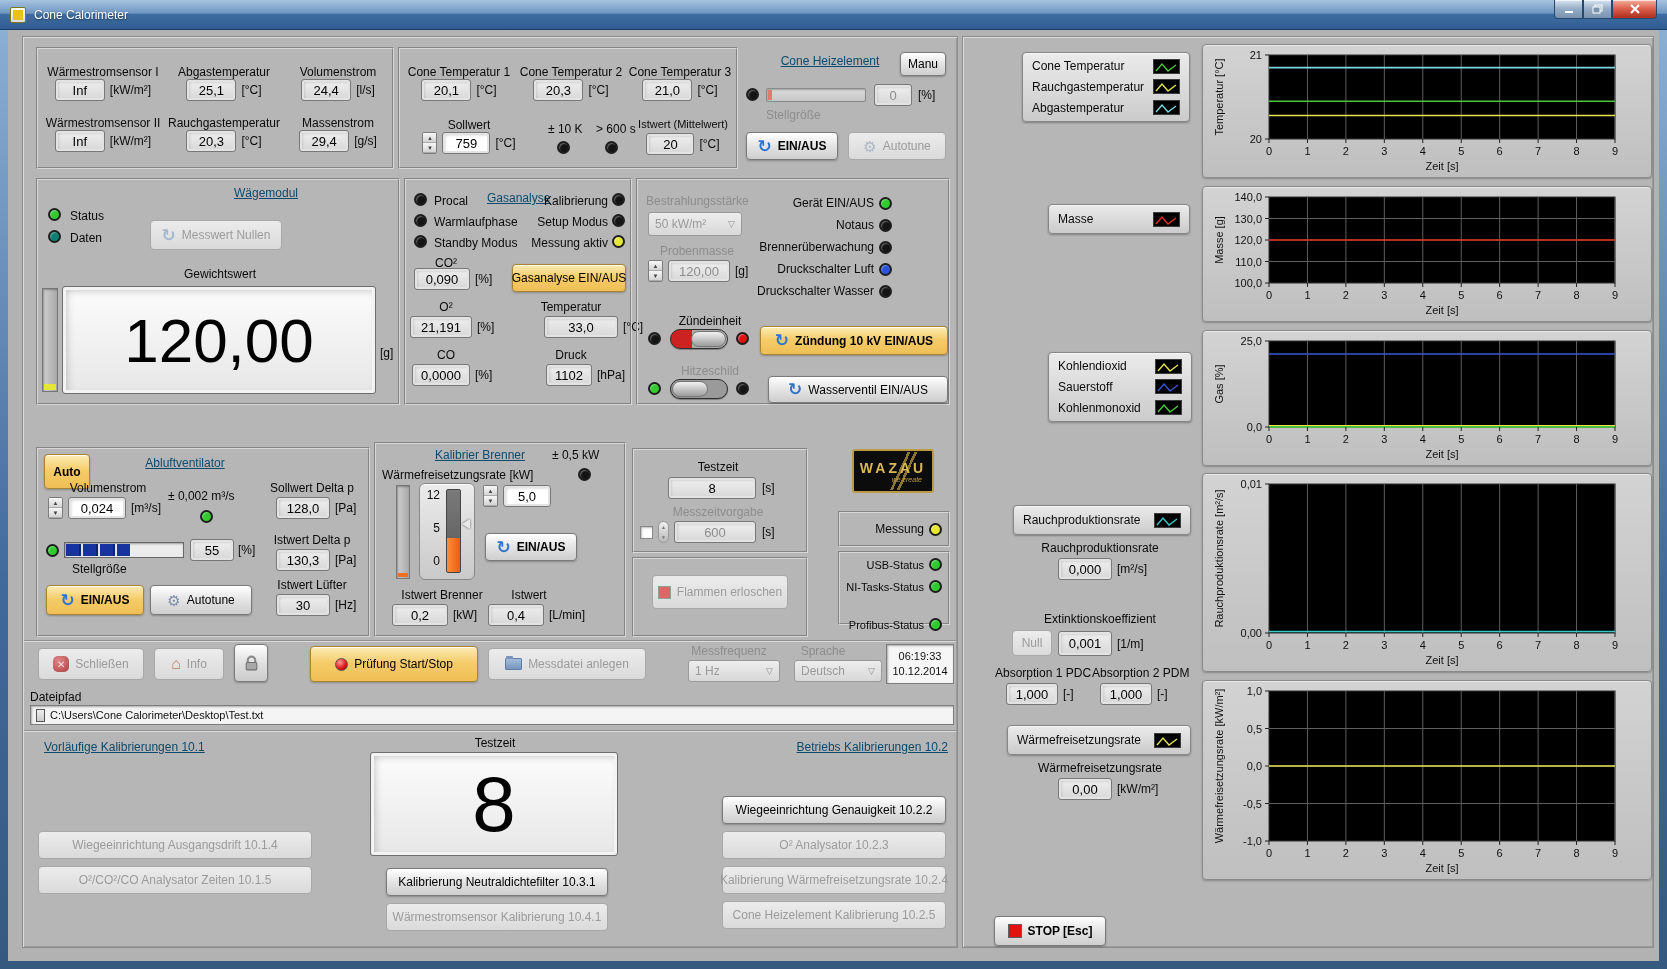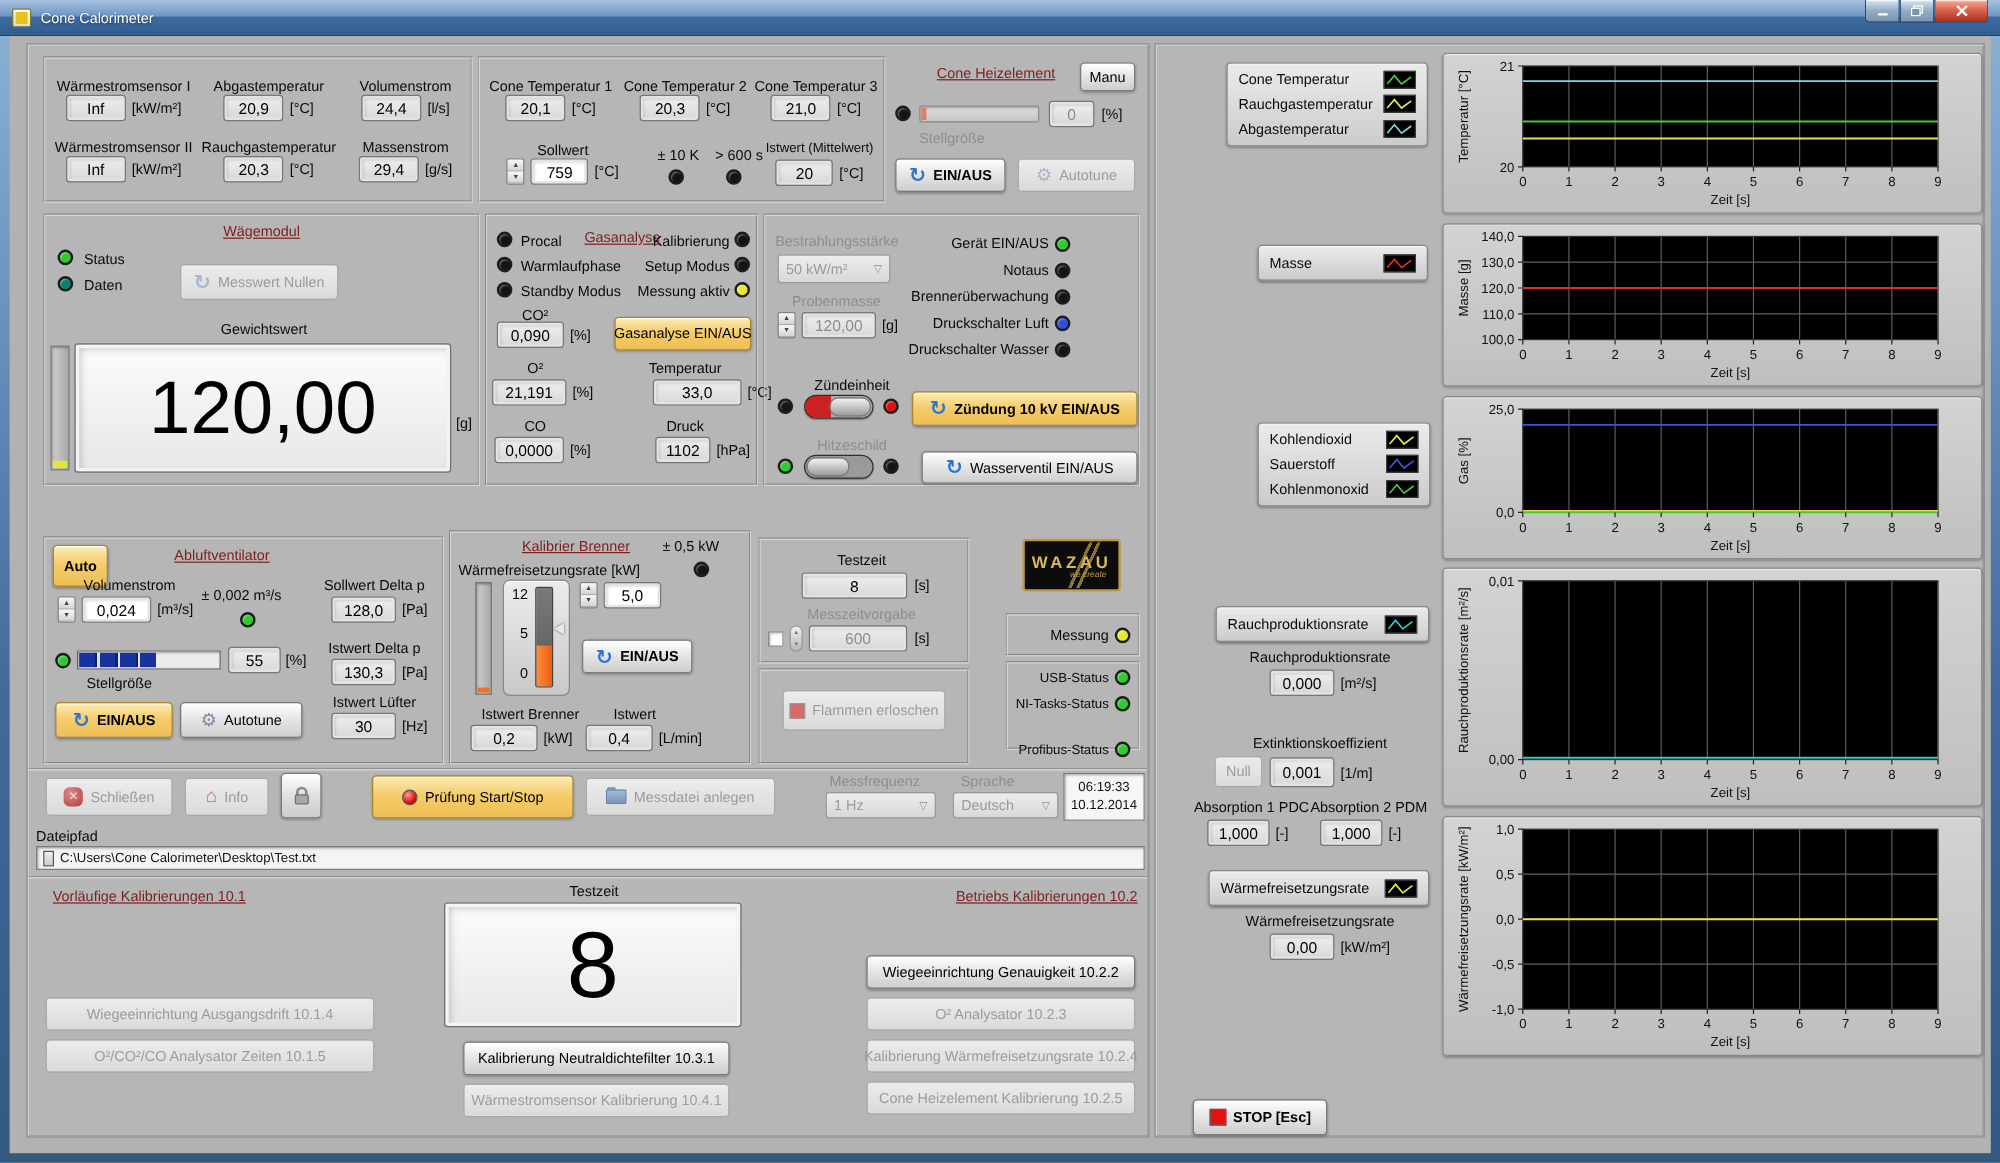--- a/index.html
+++ b/index.html
@@ -15,21 +15,21 @@
 .wb.close{width:45px;background:linear-gradient(#f4b0a0,#dd6450 45%,#b23222 95%);border-radius:0 0 4px 0;}
 #client{position:absolute;left:8px;top:30px;width:1651px;height:931px;background:#b2b2b2;}
 .region{position:absolute;background:#b6b6b6;border:1px solid #8d8d8d;box-shadow:inset 1px 1px 0 #dadada,inset -1px -1px 0 #9b9b9b;}
 .p{position:absolute;border:2px groove #d8d8d8;}
 .f{position:absolute;}
 .lbl{font-size:12px;color:#0a0a0a;white-space:nowrap;}
 .c{text-align:center;}
 .r{text-align:right;}
 .gray{color:#8d8d8d !important;}
 .u{font-size:12px;color:#0a0a0a;white-space:nowrap;}
-.title{font-size:12px;text-decoration:underline;color:#7f1d1d;white-space:nowrap;}
+.title{font-size:12px;text-decoration:underline;color:#0c4a6e;white-space:nowrap;}
 .row{display:flex;align-items:center;gap:5px;}
 .jc{justify-content:center;}
 .je{justify-content:flex-end;}
 .disp{display:flex;align-items:center;justify-content:center;background:linear-gradient(#f0f0f0,#d7d7d7);border:1px solid #787878;border-radius:3px;box-shadow:inset 0 0 0 2px #e3e3e3,inset 2px 2px 3px rgba(0,0,0,.22);font-size:13px;color:#000;height:22px;}
 .led{width:13px;height:13px;border-radius:50%;border:2px solid #1d1d1d;background:#141414;box-shadow:inset 1px 1px 1px rgba(255,255,255,.35);flex:none;}
 .btn{display:flex;align-items:center;justify-content:center;gap:6px;background:linear-gradient(#ffffff,#e4e4e4 50%,#cecece);border:1px solid #7a7a7a;border-radius:4px;font-size:12px;color:#000;box-shadow:inset 0 1px 0 rgba(255,255,255,.8),0 1px 2px rgba(0,0,0,.25);white-space:nowrap;}
 .btn.b{font-weight:bold;}
 .btn.dis{color:#9b9b9b;background:linear-gradient(#ececec,#dadada);border-color:#a8a8a8;box-shadow:none;}
 .btn.org{background:linear-gradient(#fcecb4,#f5cb69 48%,#efbf55);border-color:#a8852e;}
 .sync{color:#2f74d0;font-weight:bold;font-size:17px;line-height:1;}
@@ -110,21 +110,21 @@
   <div class="f" style="left:36px;top:35px;width:118px">
     <div class="lbl c">Wärmestromsensor I</div>
     <div class="row jc">
           <div class="disp" style="width:50px">Inf</div>
           <span class="u">[kW/m²]</span>
         </div>
   </div>
   <div class="f" style="left:160px;top:35px;width:112px">
     <div class="lbl c">Abgastemperatur</div>
     <div class="row jc">
-          <div class="disp" style="width:50px">20,9</div>
+          <div class="disp" style="width:50px">25,1</div>
           <span class="u">[°C]</span>
         </div>
   </div>
   <div class="f" style="left:278px;top:35px;width:104px">
     <div class="lbl c">Volumenstrom</div>
     <div class="row jc">
           <div class="disp" style="width:50px">24,4</div>
           <span class="u">[l/s]</span>
         </div>
   </div>
@@ -207,21 +207,21 @@
   <div class="btn b f" style="left:738px;top:102px;width:92px;height:28px">
         <span class="sync">↻</span>
         <span>EIN/AUS</span>
       </div>
   <div class="btn dis f" style="left:840px;top:102px;width:98px;height:28px">
         <span class="gear">⚙</span>
         <span>Autotune</span>
       </div>
 
   <div class="p" style="left:28px;top:148px;width:364px;height:227px"></div>
-  <div class="f title" style="left:130px;top:156px;width:160px;text-align:center">Wägemodul</div>
+  <div class="f title" style="left:130px;top:156px;width:160px;text-align:right">Wägemodul</div>
   <span class="led f" style="left: 40px; top: 178px; background: rgb(46, 204, 46);"></span>
   <div class="f lbl" style="left:62px;top:179px">Status</div>
   <span class="led f" style="left: 40px; top: 200px; background: rgb(11, 127, 116);"></span>
   <div class="f lbl" style="left:62px;top:201px">Daten</div>
   <div class="btn dis f" style="left:142px;top:190px;width:132px;height:30px">
         <span class="sync">↻</span>
         <span>Messwert Nullen</span>
       </div>
   <div class="f lbl c" style="left:142px;top:237px;width:140px">Gewichtswert</div>
   <div class="vbar" style="left:34px;top:258px;width:16px;height:104px">

